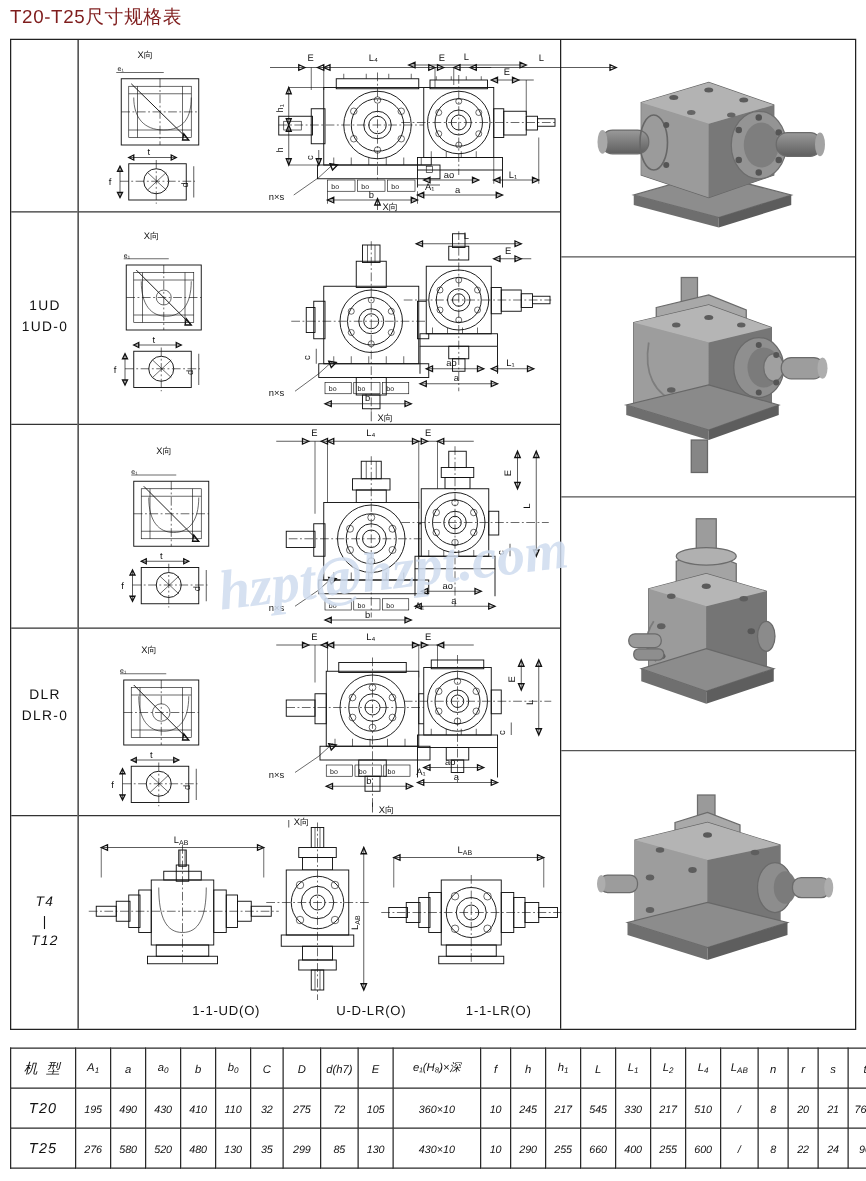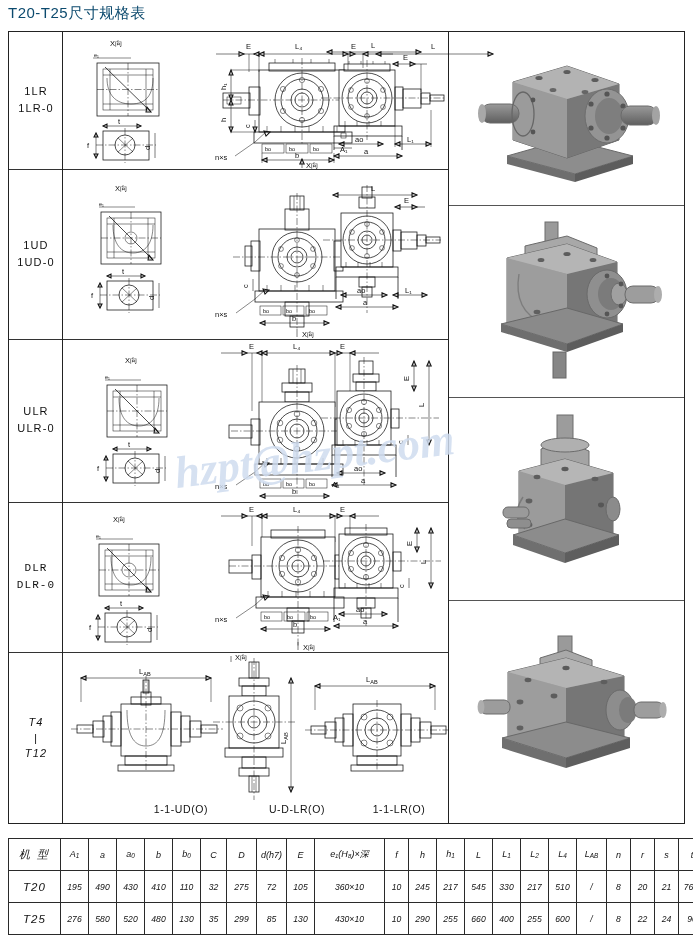--- a/index.html
+++ b/index.html
@@ -6,21 +6,21 @@
   body{
     width:693px;height:945px;position:relative;overflow:hidden;
     font-family:"Liberation Sans","DejaVu Sans",sans-serif;
     color:#1a1a1a;
   }
   .page{position:absolute;left:0;top:0;width:693px;height:945px;}
 
   
   .doc-title{
     position:absolute;left:8px;top:4px;
-    font-size:15px;letter-spacing:.5px;color:#0c4a6e;
+    font-size:15px;letter-spacing:.5px;color:#7f1d1d;
     white-space:nowrap;
   }
 
   
   .main-table{
     position:absolute;left:8px;top:31px;
     width:677px;height:793px;
     border:1.4px solid #222;box-sizing:border-box;
   }
   
@@ -108,33 +108,25 @@
 </head>
 <body>
 
 <div class="page">
 
   <div class="doc-title">T20-T25尺寸规格表</div>
 
   <div class="main-table">
 
     <div class="label-col">
-      <div class="label-cell" style="top:0;height:137px;">
-        <div>1LR</div>
-        <div class="l2">1LR-0</div>
-      </div>
       <div class="label-cell" style="top:137px;height:170px;">
         <div>1UD</div>
         <div class="l2">1UD-0</div>
       </div>
-      <div class="label-cell" style="top:307px;height:163px;">
-        <div>ULR</div>
-        <div class="l2">ULR-0</div>
-      </div>
-      <div class="label-cell" style="top:470px;height:150px;font-family:Liberation Mono, monospace;">
+      <div class="label-cell" style="top:458px;height:150px;">
         <div>DLR</div>
         <div class="l2">DLR-0</div>
       </div>
       <div class="label-cell tall" style="top:620px;height:173px;font-style:italic;">
         <div>T4</div>
         <div class="sep">|</div>
         <div>T12</div>
       </div>
       <div class="hline" style="top:137px;"></div>
       <div class="hline" style="top:307px;"></div>

